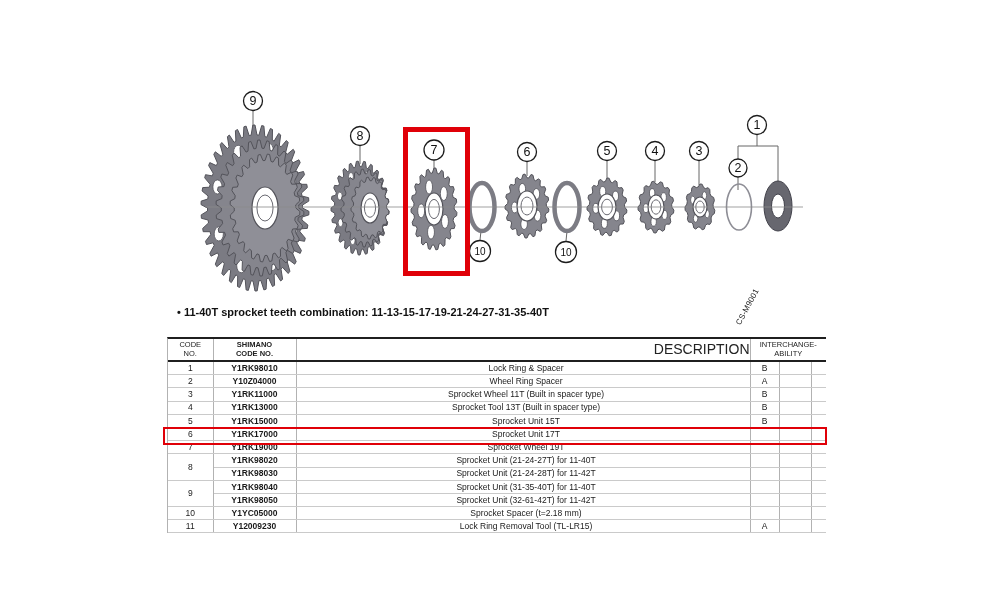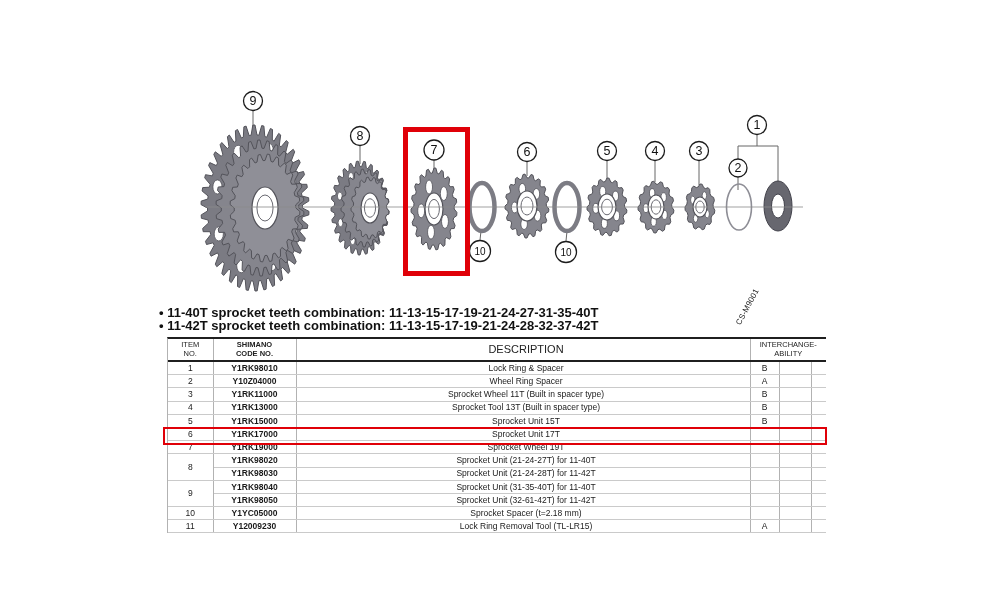--- a/index.html
+++ b/index.html
@@ -6,33 +6,33 @@
   #page{position:relative;width:1000px;height:600px;background:#ffffff;overflow:hidden;
         font-family:"Liberation Sans",sans-serif;}
   
   #diagram-svg{position:absolute;left:0;top:0;width:1000px;height:300px;}
   .hl-box{position:absolute;border:5px solid #e00008;box-sizing:border-box;z-index:4;background:transparent;}
   #hl-diagram{left:403px;top:127px;width:67px;height:149px;}
   #hl-row{left:163px;top:427px;width:664px;height:18px;border-width:2.5px;}
   .cs-label{position:absolute;left:743px;top:317px;height:10px;font-size:8px;color:#222;
             transform:rotate(-62deg);transform-origin:0 100%;white-space:nowrap;letter-spacing:.2px;}
   
-  .notes{position:absolute;left:159px;top:306px;font-size:13px;font-weight:bold;color:#111;
+  .notes{position:absolute;left:177px;top:306px;font-size:11px;font-weight:bold;color:#111;
          line-height:13px;white-space:nowrap;}
   
   .table-wrap{position:absolute;left:167px;top:337px;border-top:2px solid #1f1f1f;
               border-left:1px solid #b2b2b2;}
   table.parts{border-collapse:collapse;table-layout:fixed;width:658px;color:#1a1a1a;}
   table.parts td,table.parts th{border-right:1px solid #b2b2b2;border-bottom:1px solid #cacaca;
       padding:0;overflow:hidden;white-space:nowrap;}
   table.parts td:last-child,table.parts th:last-child{border-right:none;}
   table.parts thead th{border-bottom:2px solid #1f1f1f;font-size:7.5px;font-weight:normal;
       height:21px;vertical-align:middle;text-align:center;line-height:8.5px;color:#222;}
   table.parts th.col-code{font-weight:bold;}
-  table.parts th.col-desc{text-align:center;padding-left:6px;font-size:11px;}
+  table.parts th.col-desc{text-align:right;padding-left:6px;font-size:14px;}
   table.parts tbody td{height:12.2px;font-size:8.5px;text-align:center;vertical-align:middle;line-height:1;}
   td.cell-code{font-weight:bold;font-size:9px;}
   td.cell-desc{text-align:right;padding-left:6px !important;}
   td.cell-interop{font-size:8px;}
 </style>
 </head>
 <body>
 
 <div id="page">
 
@@ -190,37 +190,36 @@
       </g>
     </svg>
 
   <div id="hl-diagram" class="hl-box" style="border-color: rgb(224, 0, 8);"></div>
   <div id="hl-row" class="hl-box" style="border-color: rgb(224, 0, 8);"></div>
 
   <div class="cs-label">CS-M9001</div>
 
   <div class="notes">
     <div>• 11-40T sprocket teeth combination: 11-13-15-17-19-21-24-27-31-35-40T</div>
-    <div>• 11-42T sprocket teeth combination: 11-13-15-17-19-21-24-28-32-37-42T</div>
   </div>
 
   <div class="table-wrap">
   <table class="parts">
     <colgroup>
       <col style="width:45px">
           <col style="width:83px">
           <col style="width:454px">
       <col style="width:29px">
           <col style="width:32px">
           <col style="width:15px">
     </colgroup>
     <thead>
       <tr>
         <th class="col-item">
-          <div>ITEM</div>
+          <div>CODE</div>
           <div>NO.</div>
         </th>
         <th class="col-code">
           <div>SHIMANO</div>
           <div>CODE NO.</div>
         </th>
         <th class="col-desc">DESCRIPTION</th>
         <th class="col-interop" colspan="3">
           <div>INTERCHANGE-</div>
           <div>ABILITY</div>

